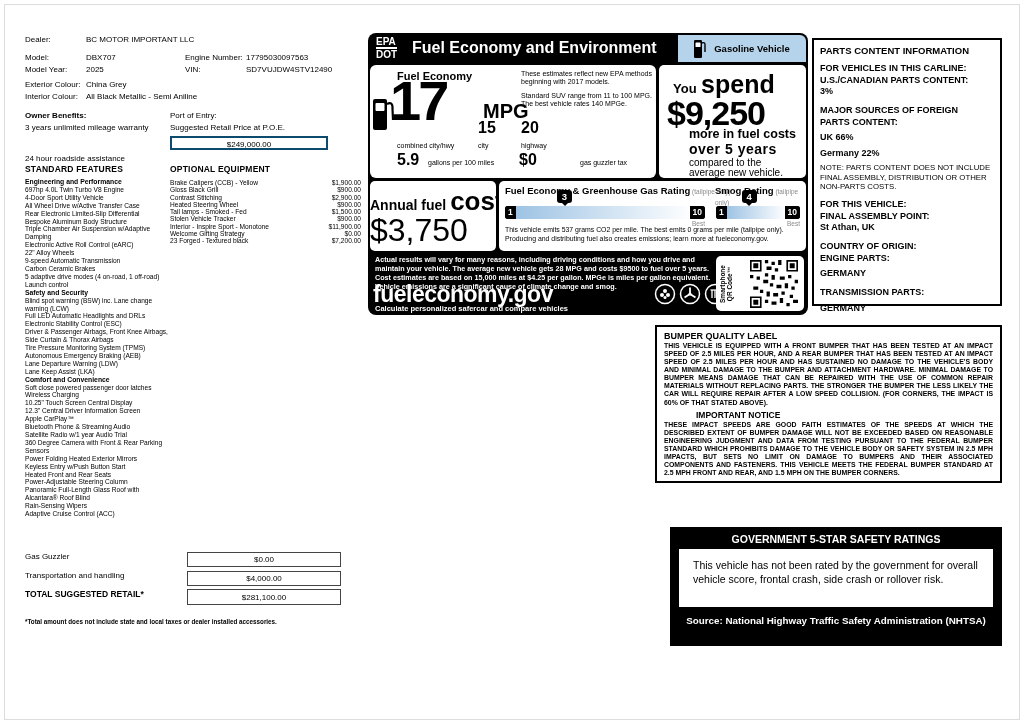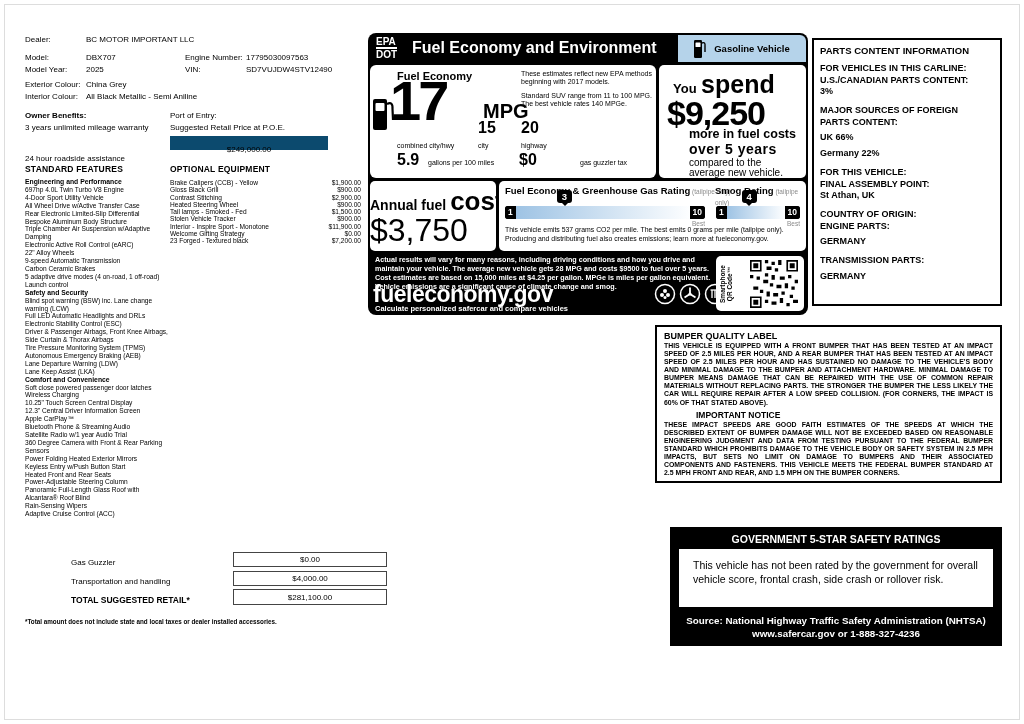--- a/index.html
+++ b/index.html
@@ -5,31 +5,31 @@
   * { margin:0; padding:0; box-sizing:border-box; }
   html,body { background:#fff; }
   body { font-family:"Liberation Sans","DejaVu Sans",sans-serif; color:#000; }
   .page { position:relative; width:1024px; height:724px; background:#fff; overflow:hidden; }
   .page-frame { position:absolute; inset:4px; border:1px solid #ddd; pointer-events:none; }
   .abs { position:absolute; }
 
   
   .t8  { font-size:8px; line-height:1.2; }
   .t8b { font-size:8px; font-weight:bold; line-height:1.2; }
-  .price-box { position:absolute; border:7px solid #0c4a6e; background:#fff; text-align:center; font-size:8px; }
+  .price-box { position:absolute; border:2px solid #0c4a6e; background:#fff; text-align:center; font-size:8px; }
   .sec-title { position:absolute; font-size:8.5px; font-weight:bold; letter-spacing:.2px; }
 
   .features-list { position:absolute; left:25px; top:178px; width:143px; font-size:6.6px; line-height:7.9px; }
   .feature-row { white-space:normal; }
   .feature-row.header { font-weight:bold; font-size:6.8px; }
 
   .options-list { position:absolute; left:170px; top:179px; width:191px; font-size:6.6px; line-height:7.3px; }
   .option-row { display:flex; justify-content:space-between; }
 
-  .totals-row { position:absolute; left:25px; width:316px; display:flex; align-items:flex-end;margin-left:46px; }
+  .totals-row { position:absolute; left:25px; width:316px; display:flex; align-items:flex-start; }
   .totals-label { font-size:8px; }
   .totals-label.bold { font-weight:bold; font-size:8.5px; }
   .totals-box { position:absolute; left:162px; width:154px; border:1px solid #444; text-align:center; font-size:8px; background:#fff; display:flex; align-items:center; justify-content:center; }
   .footnote { position:absolute; left:25px; top:618px; font-size:6.3px; font-weight:bold; }
 
   
   .epa-label { position:absolute; left:368px; top:33px; width:440px; height:282px; background:#000; border-radius:8px; }
   .epa-header { position:absolute; left:0; top:0; width:100%; height:31px; }
   .epadot { position:absolute; left:8px; top:3px; color:#fff; font-weight:bold; font-size:10px; line-height:1.1; text-align:left; }
   .epadot .epa { display:block; border-bottom:2px solid #fff; padding-bottom:0px; }
@@ -357,20 +357,21 @@
 
   <div class="parts-panel">
     <div class="pp-title">PARTS CONTENT INFORMATION</div>
     <div class="pp-bold">FOR VEHICLES IN THIS CARLINE:</div>
     <div class="pp-bold">U.S./CANADIAN PARTS CONTENT:</div>
     <div class="pp-bold">3%</div>
     <div class="pp-bold pp-gap">MAJOR SOURCES OF FOREIGN</div>
     <div class="pp-bold">PARTS CONTENT:</div>
     <div class="pp-bold pp-gap-sm">UK 66%</div>
     <div class="pp-bold pp-gap-sm">Germany 22%</div>
+    <div class="pp-note">NOTE: PARTS CONTENT DOES NOT INCLUDE FINAL ASSEMBLY, DISTRIBUTION OR OTHER NON-PARTS COSTS.</div>
     <div class="pp-bold pp-gap">FOR THIS VEHICLE:</div>
     <div class="pp-bold">FINAL ASSEMBLY POINT:</div>
     <div class="pp-bold">St Athan, UK</div>
     <div class="pp-bold pp-gap">COUNTRY OF ORIGIN:</div>
     <div class="pp-bold">ENGINE PARTS:</div>
     <div class="pp-bold pp-gap-sm">GERMANY</div>
     <div class="pp-bold pp-gap">TRANSMISSION PARTS:</div>
     <div class="pp-bold pp-gap-sm">GERMANY</div>
   </div>
 
@@ -378,15 +379,14 @@
     <div class="bp-title">BUMPER QUALITY LABEL</div>
     <div class="bp-body">THIS VEHICLE IS EQUIPPED WITH A FRONT BUMPER THAT HAS BEEN TESTED AT AN IMPACT SPEED OF 2.5 MILES PER HOUR, AND A REAR BUMPER THAT HAS BEEN TESTED AT AN IMPACT SPEED OF 2.5 MILES PER HOUR AND HAS SUSTAINED NO DAMAGE TO THE VEHICLE'S BODY AND MINIMAL DAMAGE TO THE BUMPER AND ATTACHMENT HARDWARE. MINIMAL DAMAGE TO BUMPER MEANS DAMAGE THAT CAN BE REPAIRED WITH THE USE OF COMMON REPAIR MATERIALS WITHOUT REPLACING PARTS. THE STRONGER THE BUMPER THE LESS LIKELY THE CAR WILL REQUIRE REPAIR AFTER A LOW SPEED COLLISION. (FOR CORNERS, THE IMPACT IS 60% OF THAT STATED ABOVE).</div>
     <div class="bp-notice">IMPORTANT NOTICE</div>
     <div class="bp-body">THESE IMPACT SPEEDS ARE GOOD FAITH ESTIMATES OF THE SPEEDS AT WHICH THE DESCRIBED EXTENT OF BUMPER DAMAGE WILL NOT BE EXCEEDED BASED ON REASONABLE ENGINEERING JUDGMENT AND DATA FROM TESTING PURSUANT TO THE FEDERAL BUMPER STANDARD WHICH PROHIBITS DAMAGE TO THE VEHICLE BODY OR SAFETY SYSTEM IN 2.5 MPH IMPACTS, BUT SETS NO LIMIT ON DAMAGE TO BUMPERS AND THEIR ASSOCIATED COMPONENTS AND FASTENERS. THIS VEHICLE MEETS THE FEDERAL BUMPER STANDARD AT 2.5 MPH FRONT AND REAR, AND 1.5 MPH ON THE BUMPER CORNERS.</div>
   </div>
 
   <div class="safety-panel">
     <div class="sp-title">GOVERNMENT 5-STAR SAFETY RATINGS</div>
     <div class="sp-box">This vehicle has not been rated by the government for overall vehicle score, frontal crash, side crash or rollover risk.</div>
     <div class="sp-src1">Source: National Highway Traffic Safety Administration (NHTSA)</div>
-    <div class="sp-src2">www.safercar.gov or 1-888-327-4236</div>
   </div>
 </div>
 
 </body></html>

